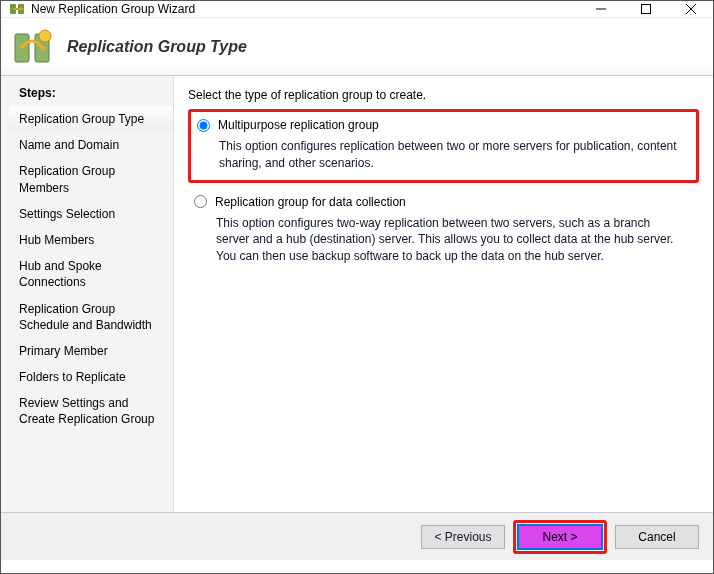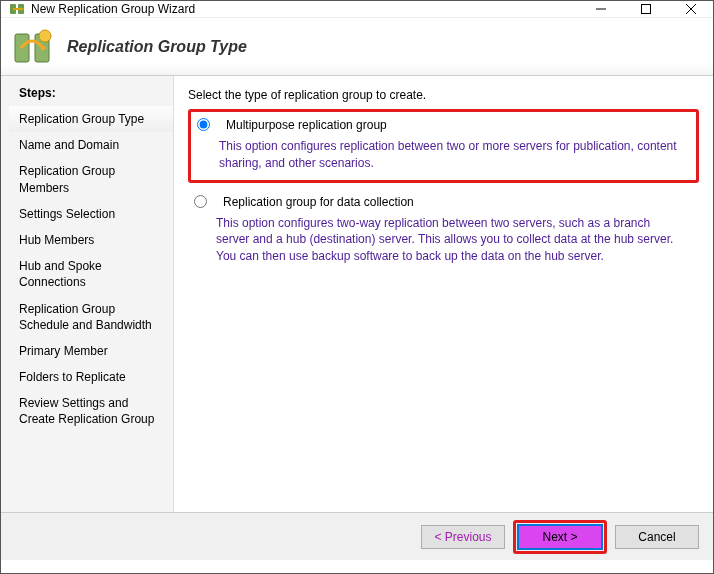--- a/index.html
+++ b/index.html
@@ -91,29 +91,30 @@
     .option-group {
       padding: 6px 8px 8px 6px;
       margin-bottom: 6px;
     }
     .option-group.hl {
       border: 3px solid #e21b1b;
       border-radius: 3px;
     }
     .opt-header {
       display: flex;
-      gap: 16px;
+      align-items: center;
+      gap: 8px;
     }
     .opt-header input[type=radio] {
       width: 13px; height: 13px;
     }
     .opt-desc {
       padding: 6px 0 0 22px;
       line-height: 1.4;
-      color: #4c1d95;
+      color: #0f172a;
       max-width: 480px;
     }
     .footer {
       height: 48px;
       background: #f0f0f0;
       border-top: 1px solid #ccc;
       display: flex;
       align-items: center;
       justify-content: flex-end;
       padding-right: 14px;
@@ -122,21 +123,21 @@
     .btn {
       min-width: 84px;
       height: 24px;
       border: 1px solid #adadad;
       background: #e1e1e1;
       font-family: inherit;
       font-size: 12px;
       cursor: pointer;
     }
     .btn:disabled {
-      color: #a21caf;
+      color: #0f172a;
       cursor: default;
     }
     .btn.primary {
       background: #d946ef;
       border: 1px solid #0078d7;
       outline: 1px solid #0078d7;
     }
     .btn-hl {
       border: 3px solid #e21b1b;
       border-radius: 3px;

